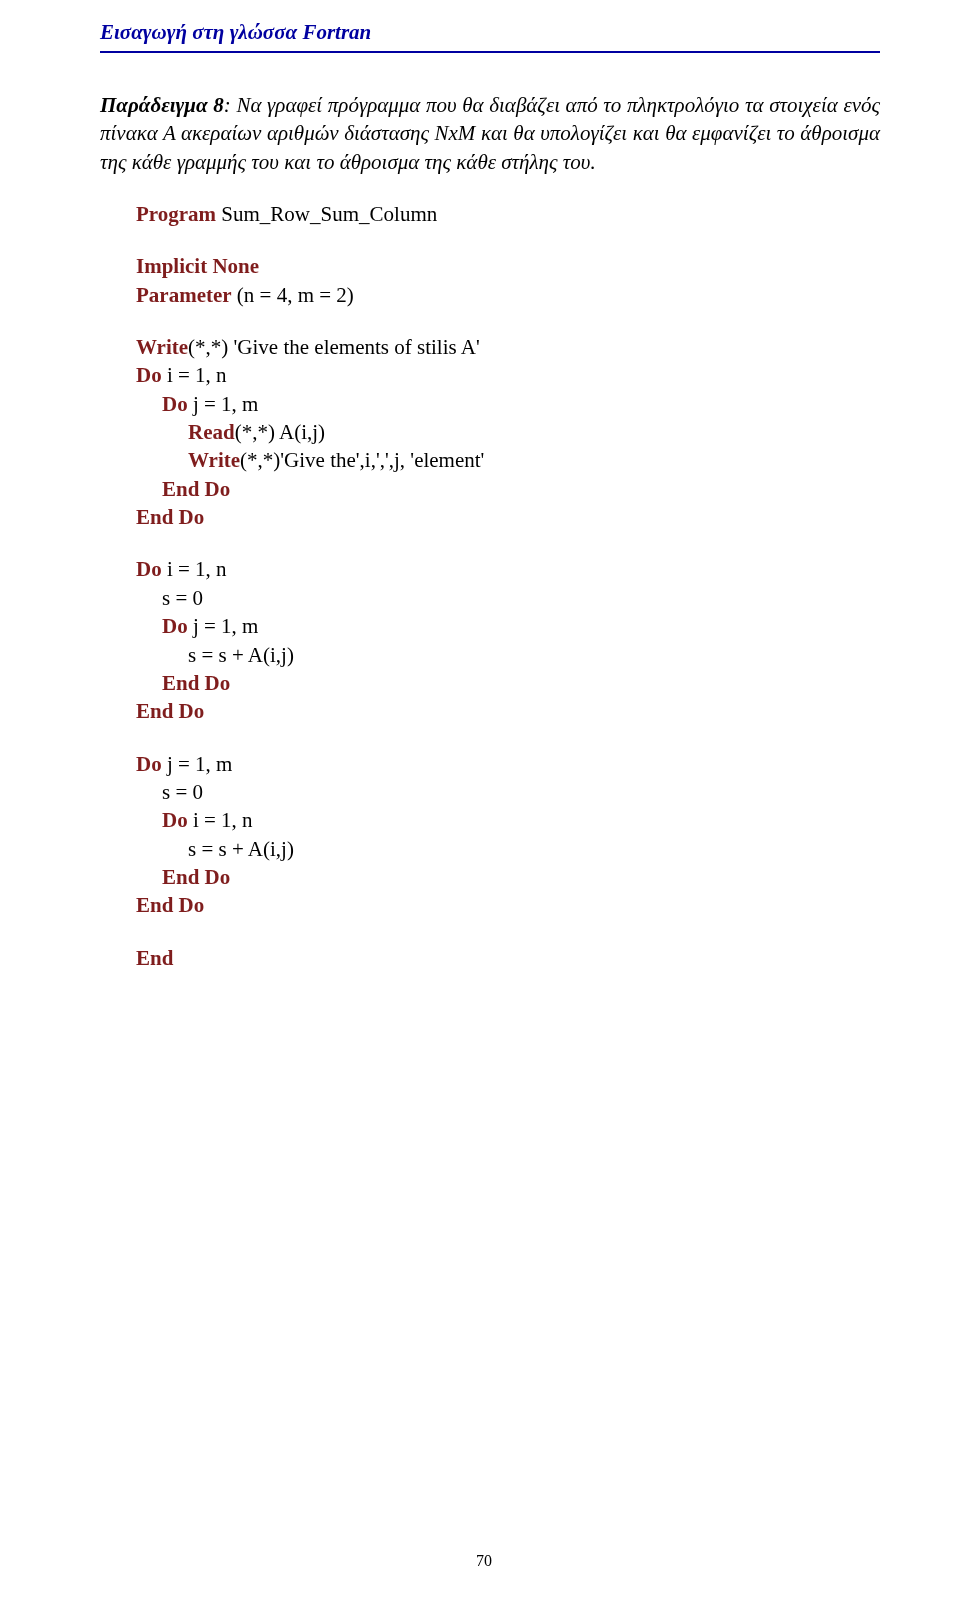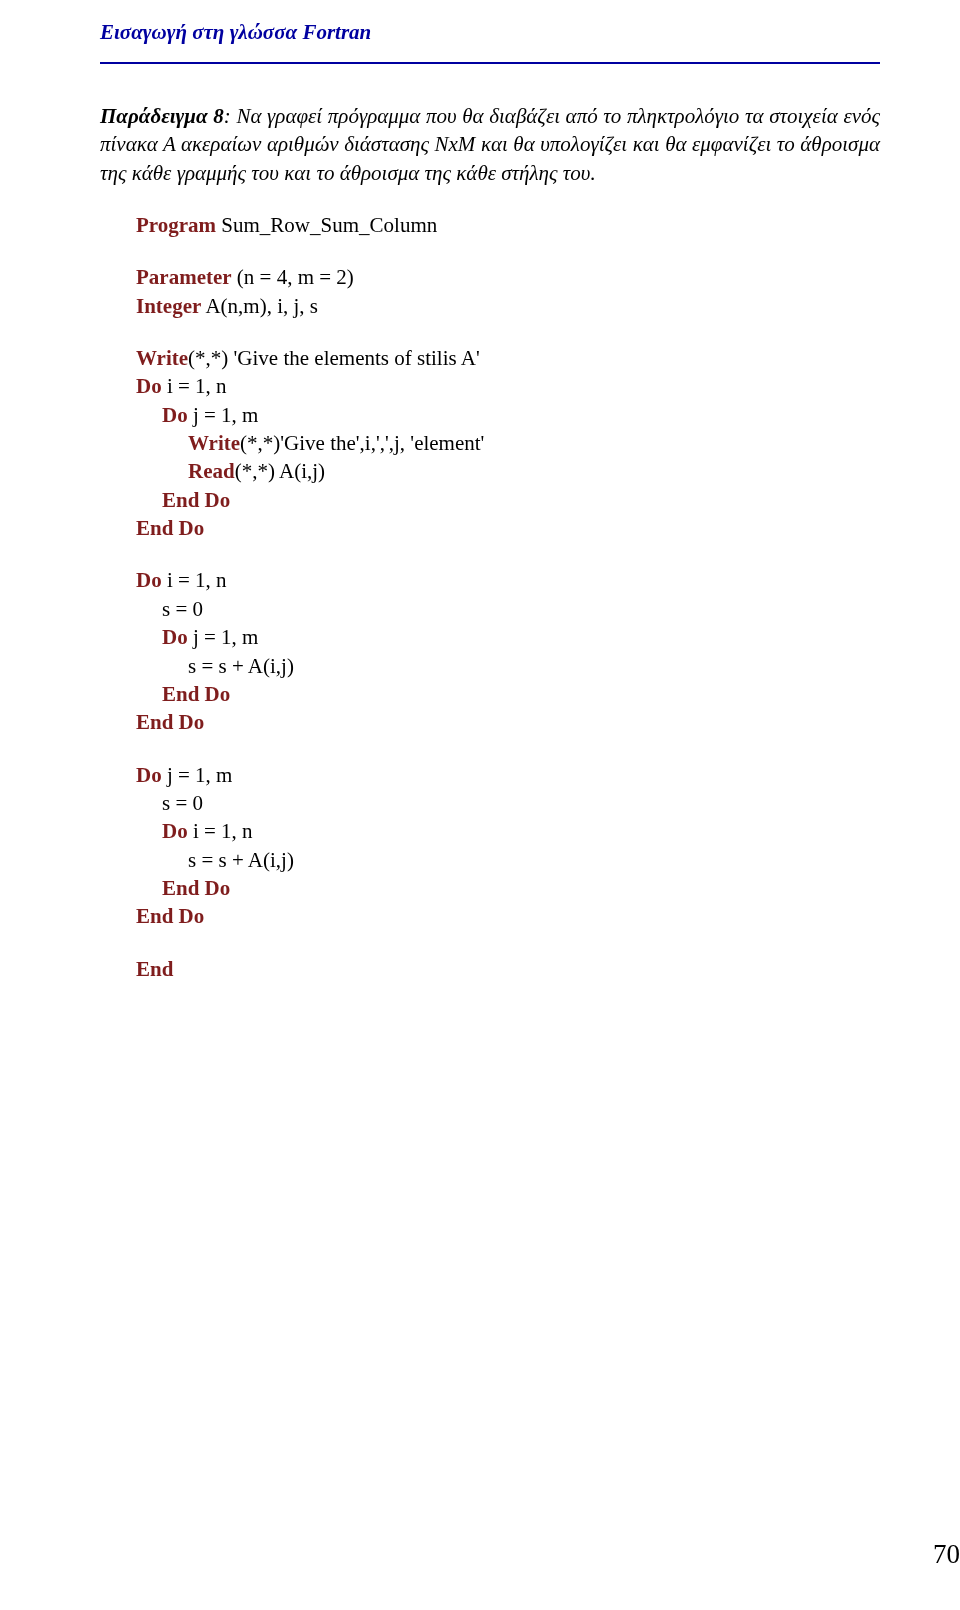--- a/index.html
+++ b/index.html
@@ -11,21 +11,21 @@
       font-size: 21px;
       color: #000000;
       padding: 20px 80px 40px 100px;
       position: relative;
     }
     .header {
       color: #0000a0;
       font-style: italic;
       font-weight: bold;
       font-size: 21px;
-      padding-bottom: 17px;
+      padding-bottom: 6px;
       border-bottom: 2px solid #0000a0;
       margin-bottom: 38px;
     }
     .paragraph {
       text-align: justify;
       line-height: 1.35;
       margin-bottom: 24px;
       font-style: italic;
     }
     .bold { font-weight: bold; }
@@ -35,48 +35,48 @@
       line-height: 1.35;
       margin-bottom: 24px;
     }
     .indent-1 { margin-left: 26px; }
     .indent-2 { margin-left: 52px; }
     .page-number {
       position: absolute;
       bottom: 40px;
       left: 8px;
       right: 0;
-      text-align: right;
-      font-size: 27px;
+      text-align: center;
+      font-size: 16px;
     }
   </style>
 </head>
 <body>
 
 <div class="header">Εισαγωγή στη γλώσσα Fortran</div>
 
 <div class="paragraph">
   <span class="bold">Παράδειγμα 8</span><span>: Να γραφεί πρόγραμμα που θα διαβάζει από το πληκτρολόγιο τα στοιχεία ενός πίνακα Α ακεραίων αριθμών διάστασης NxM και θα υπολογίζει και θα εμφανίζει το άθροισμα της κάθε γραμμής του και το άθροισμα της κάθε στήλης του.</span>
 </div>
 
 <div class="code-block">
   <span class="blue-bold">Program</span><span> Sum_Row_Sum_Column</span>
 </div>
 
 <div class="code-block">
+  <div><span class="blue-bold">Implicit None</span></div>
   <div><span class="blue-bold">Parameter</span><span> (n = 4, m = 2)</span></div>
-  <div><span class="blue-bold">Integer</span><span> A(n,m), i, j, s</span></div>
 </div>
 
 <div class="code-block">
   <div><span class="blue-bold">Write</span><span>(*,*) 'Give the elements of stilis A'</span></div>
   <div><span class="blue-bold">Do</span><span> i = 1, n</span></div>
   <div class="indent-1"><span class="blue-bold">Do</span><span> j = 1, m</span></div>
+  <div class="indent-2"><span class="blue-bold">Read</span><span>(*,*) A(i,j)</span></div>
   <div class="indent-2"><span class="blue-bold">Write</span><span>(*,*)'Give the',i,',',j, 'element'</span></div>
-  <div class="indent-2"><span class="blue-bold">Read</span><span>(*,*) A(i,j)</span></div>
   <div class="indent-1"><span class="blue-bold">End Do</span></div>
   <div><span class="blue-bold">End Do</span></div>
 </div>
 
 <div class="code-block">
   <div><span class="blue-bold">Do</span><span> i = 1, n</span></div>
   <div class="indent-1"><span>s = 0</span></div>
   <div class="indent-1"><span class="blue-bold">Do</span><span> j = 1, m</span></div>
   <div class="indent-2"><span>s = s + A(i,j)</span></div>
   <div class="indent-1"><span class="blue-bold">End Do</span></div>

